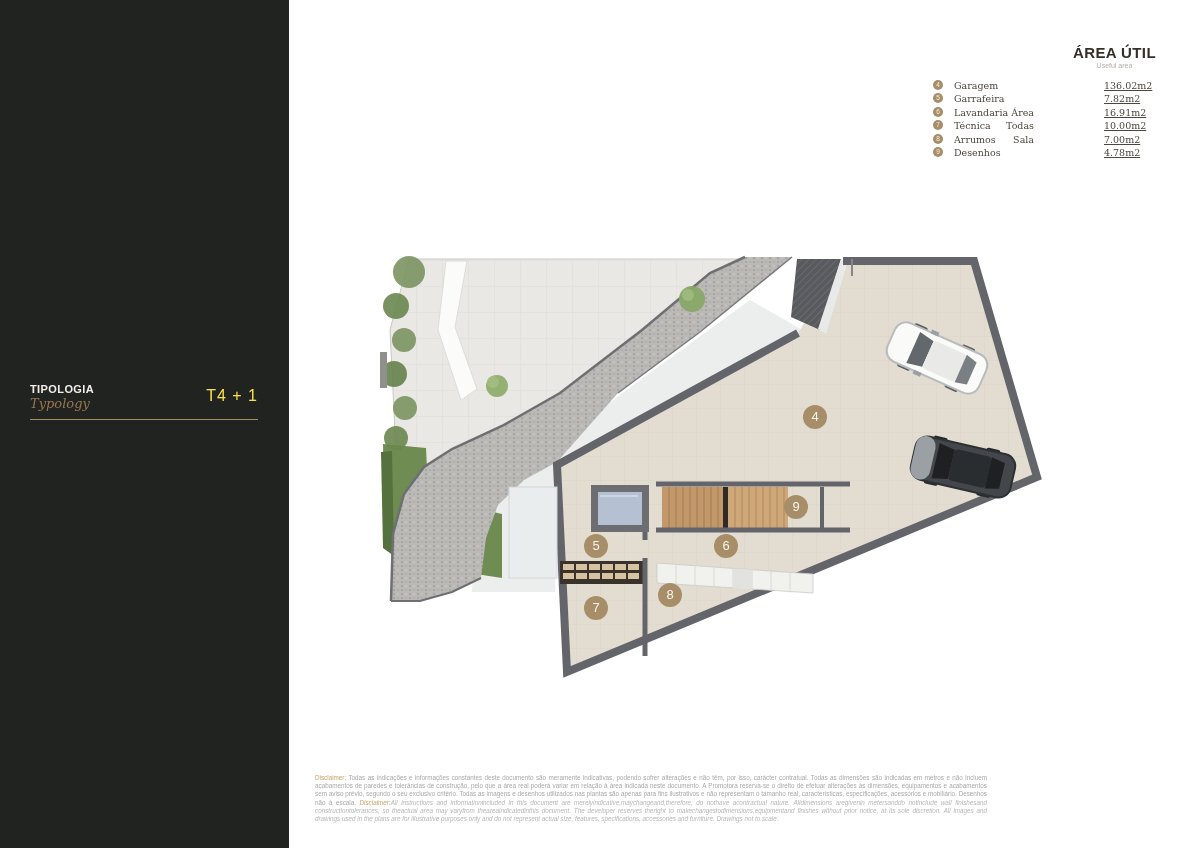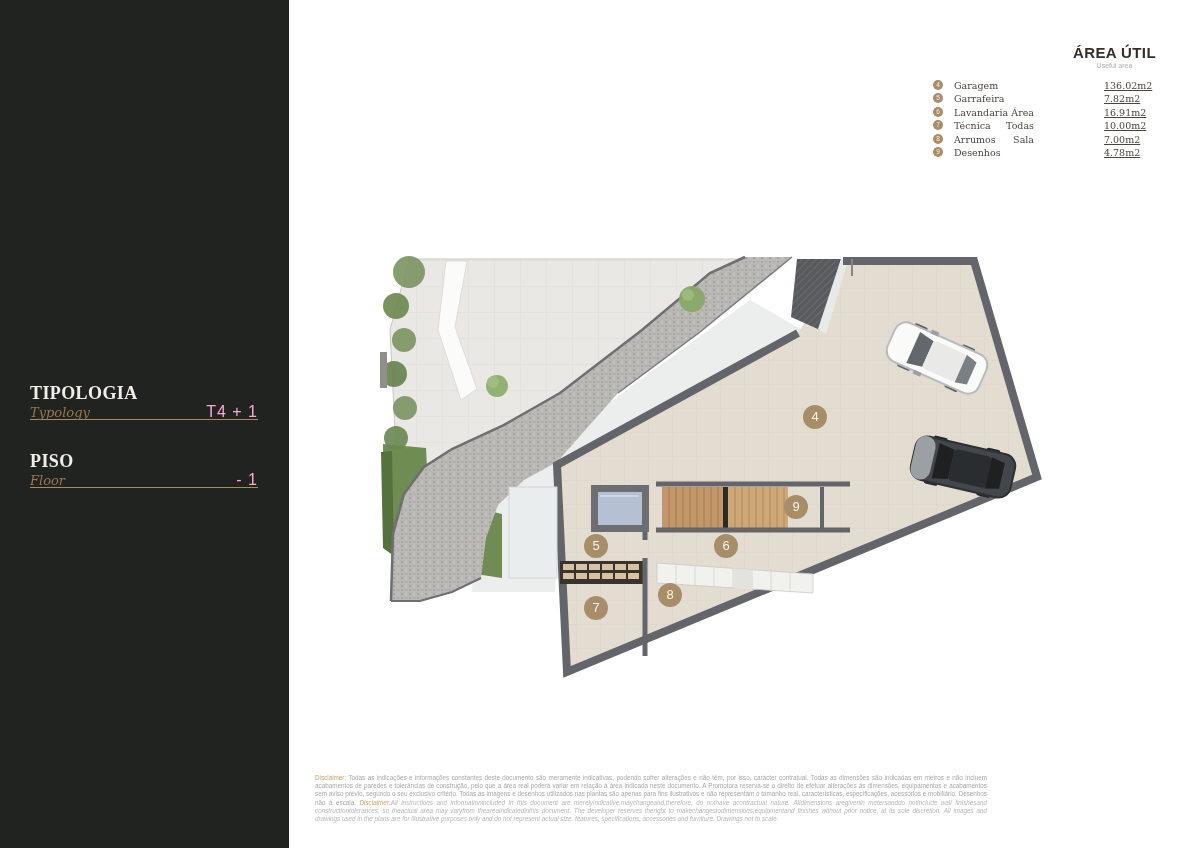--- a/index.html
+++ b/index.html
@@ -5,26 +5,26 @@
   * { margin:0; padding:0; box-sizing:border-box; }
   html,body { width:1200px; height:848px; background:#ffffff; overflow:hidden;
               font-family:"Liberation Sans", sans-serif; }
   #page { position:relative; width:1200px; height:848px; background:#fff; }
 
   
   #sidebar { position:absolute; left:0; top:0; width:289px; height:848px;
              background:#212321; z-index:5; }
   .sb-section { position:absolute; left:30px; width:228px;
                 border-bottom:1px solid #a98c5d; }
-  .sb-head { font-family:Liberation Serif, serif; font-weight:700;
-             font-size:18px; letter-spacing:.4px; color:#f1eee8; }
+  .sb-head { font-family:Liberation Sans, sans-serif; font-weight:700;
+             font-size:11px; letter-spacing:.4px; color:#f1eee8; }
   .sb-sub  { font-family:"DejaVu Serif", serif; font-style:italic;
              font-size:13px; color:#97784e; margin-top:1px; }
-  .sb-val  { position:absolute; right:0; top:20px; font-size:16px;
-             color:#f9a8d4; letter-spacing:1px; font-weight:400; }
+  .sb-val  { position:absolute; right:0; top:4px; font-size:16px;
+             color:#fde047; letter-spacing:1px; font-weight:400; }
 
   
   #legend { position:absolute; left:930px; top:24px; width:226px; z-index:6; }
   #legend-titlewrap { text-align:right; margin-bottom:8px; }
   #legend-titlebox { display:inline-block; text-align:center; }
   #legend-title { font-size:15px; font-weight:bold; letter-spacing:.4px;
                   color:#362f28;margin-top:20px; }
   #legend-subtitle { font-size:7px; color:#b3aea8; margin-top:1px; }
   .lg-row { display:flex; align-items:flex-start; height:13.4px; }
   .lg-bullet { width:10px; height:10px; border-radius:50%; background:#a78e68;
@@ -223,25 +223,20 @@
       <div class="marker" style="left: 670px; top: 595px;">8</div>
       <div class="marker" style="left: 796px; top: 507px;">9</div>
     </div>
 
   <div id="sidebar">
     <div class="sb-section" style="top:383px; height:37px;">
       <div class="sb-head">TIPOLOGIA</div>
       <div class="sb-sub">Typology</div>
       <div class="sb-val">T4 + 1</div>
     </div>
-    <div class="sb-section" style="top:451px; height:37px;">
-      <div class="sb-head">PISO</div>
-      <div class="sb-sub">Floor</div>
-      <div class="sb-val">- 1</div>
-    </div>
   </div>
 
   <div id="legend">
     <div id="legend-titlewrap">
       <div id="legend-titlebox">
         <div id="legend-title">ÁREA ÚTIL</div>
         <div id="legend-subtitle">Useful area</div>
       </div>
     </div>
     <div class="lg-row">

